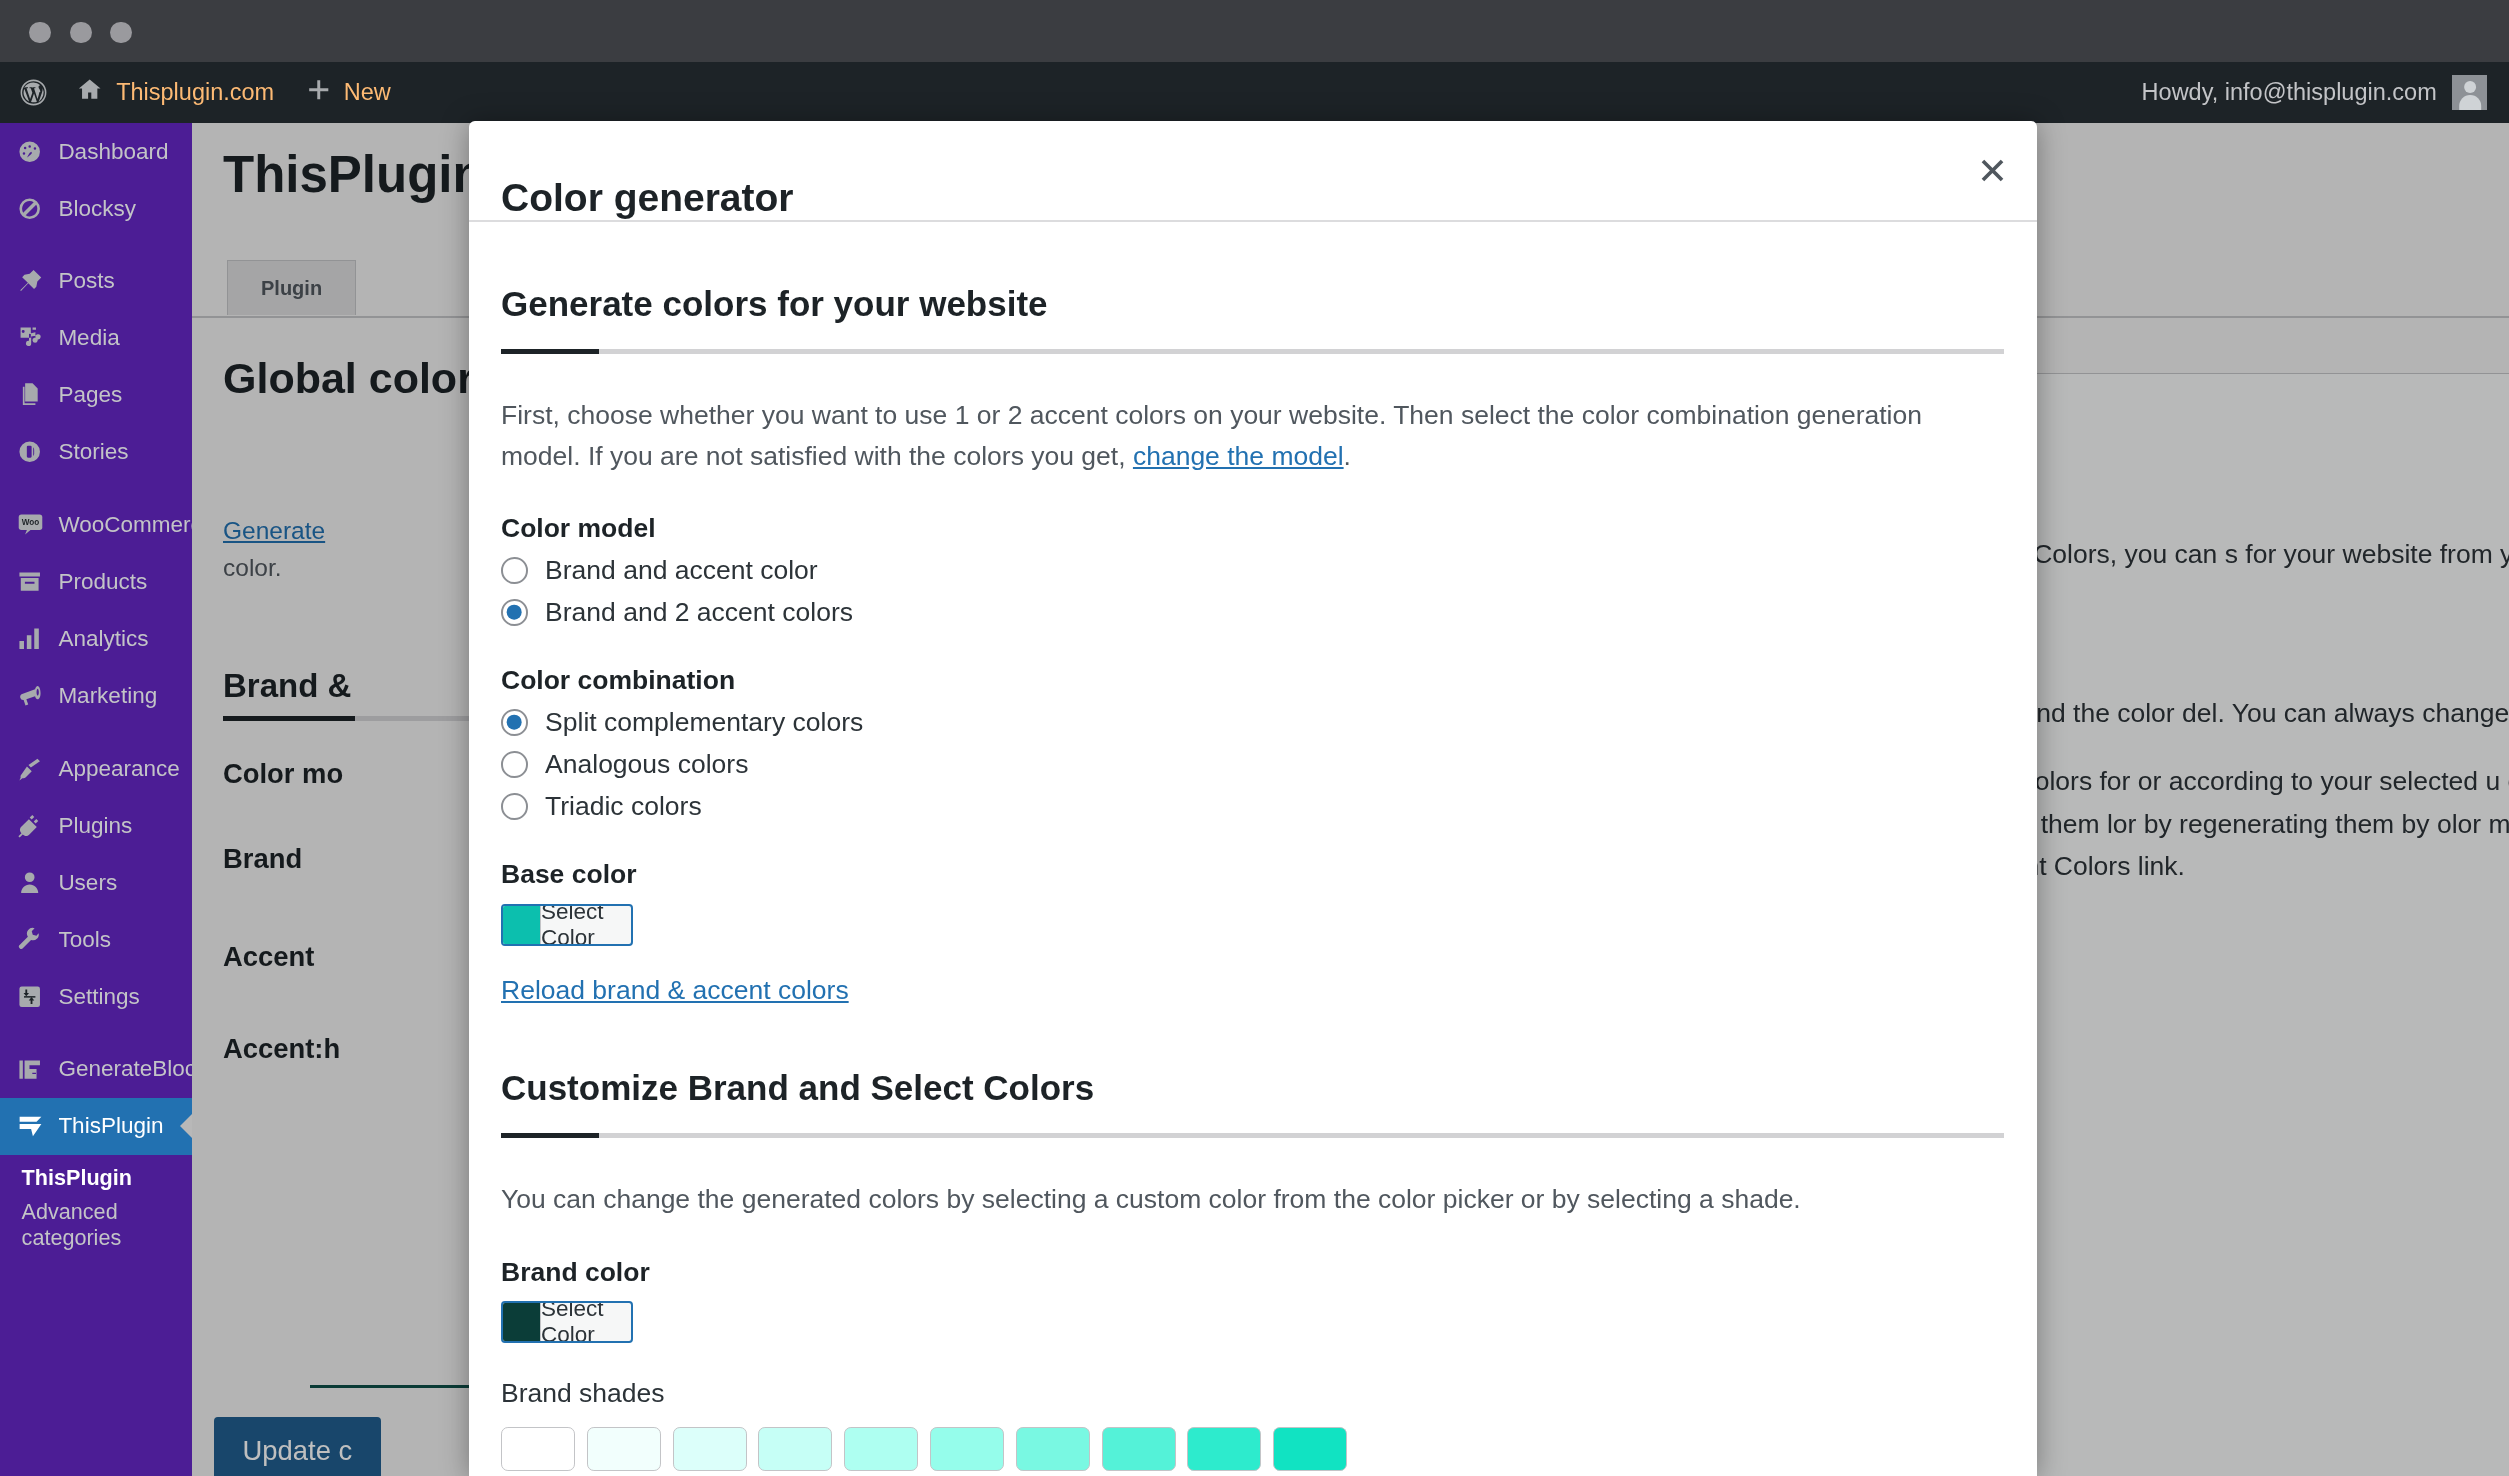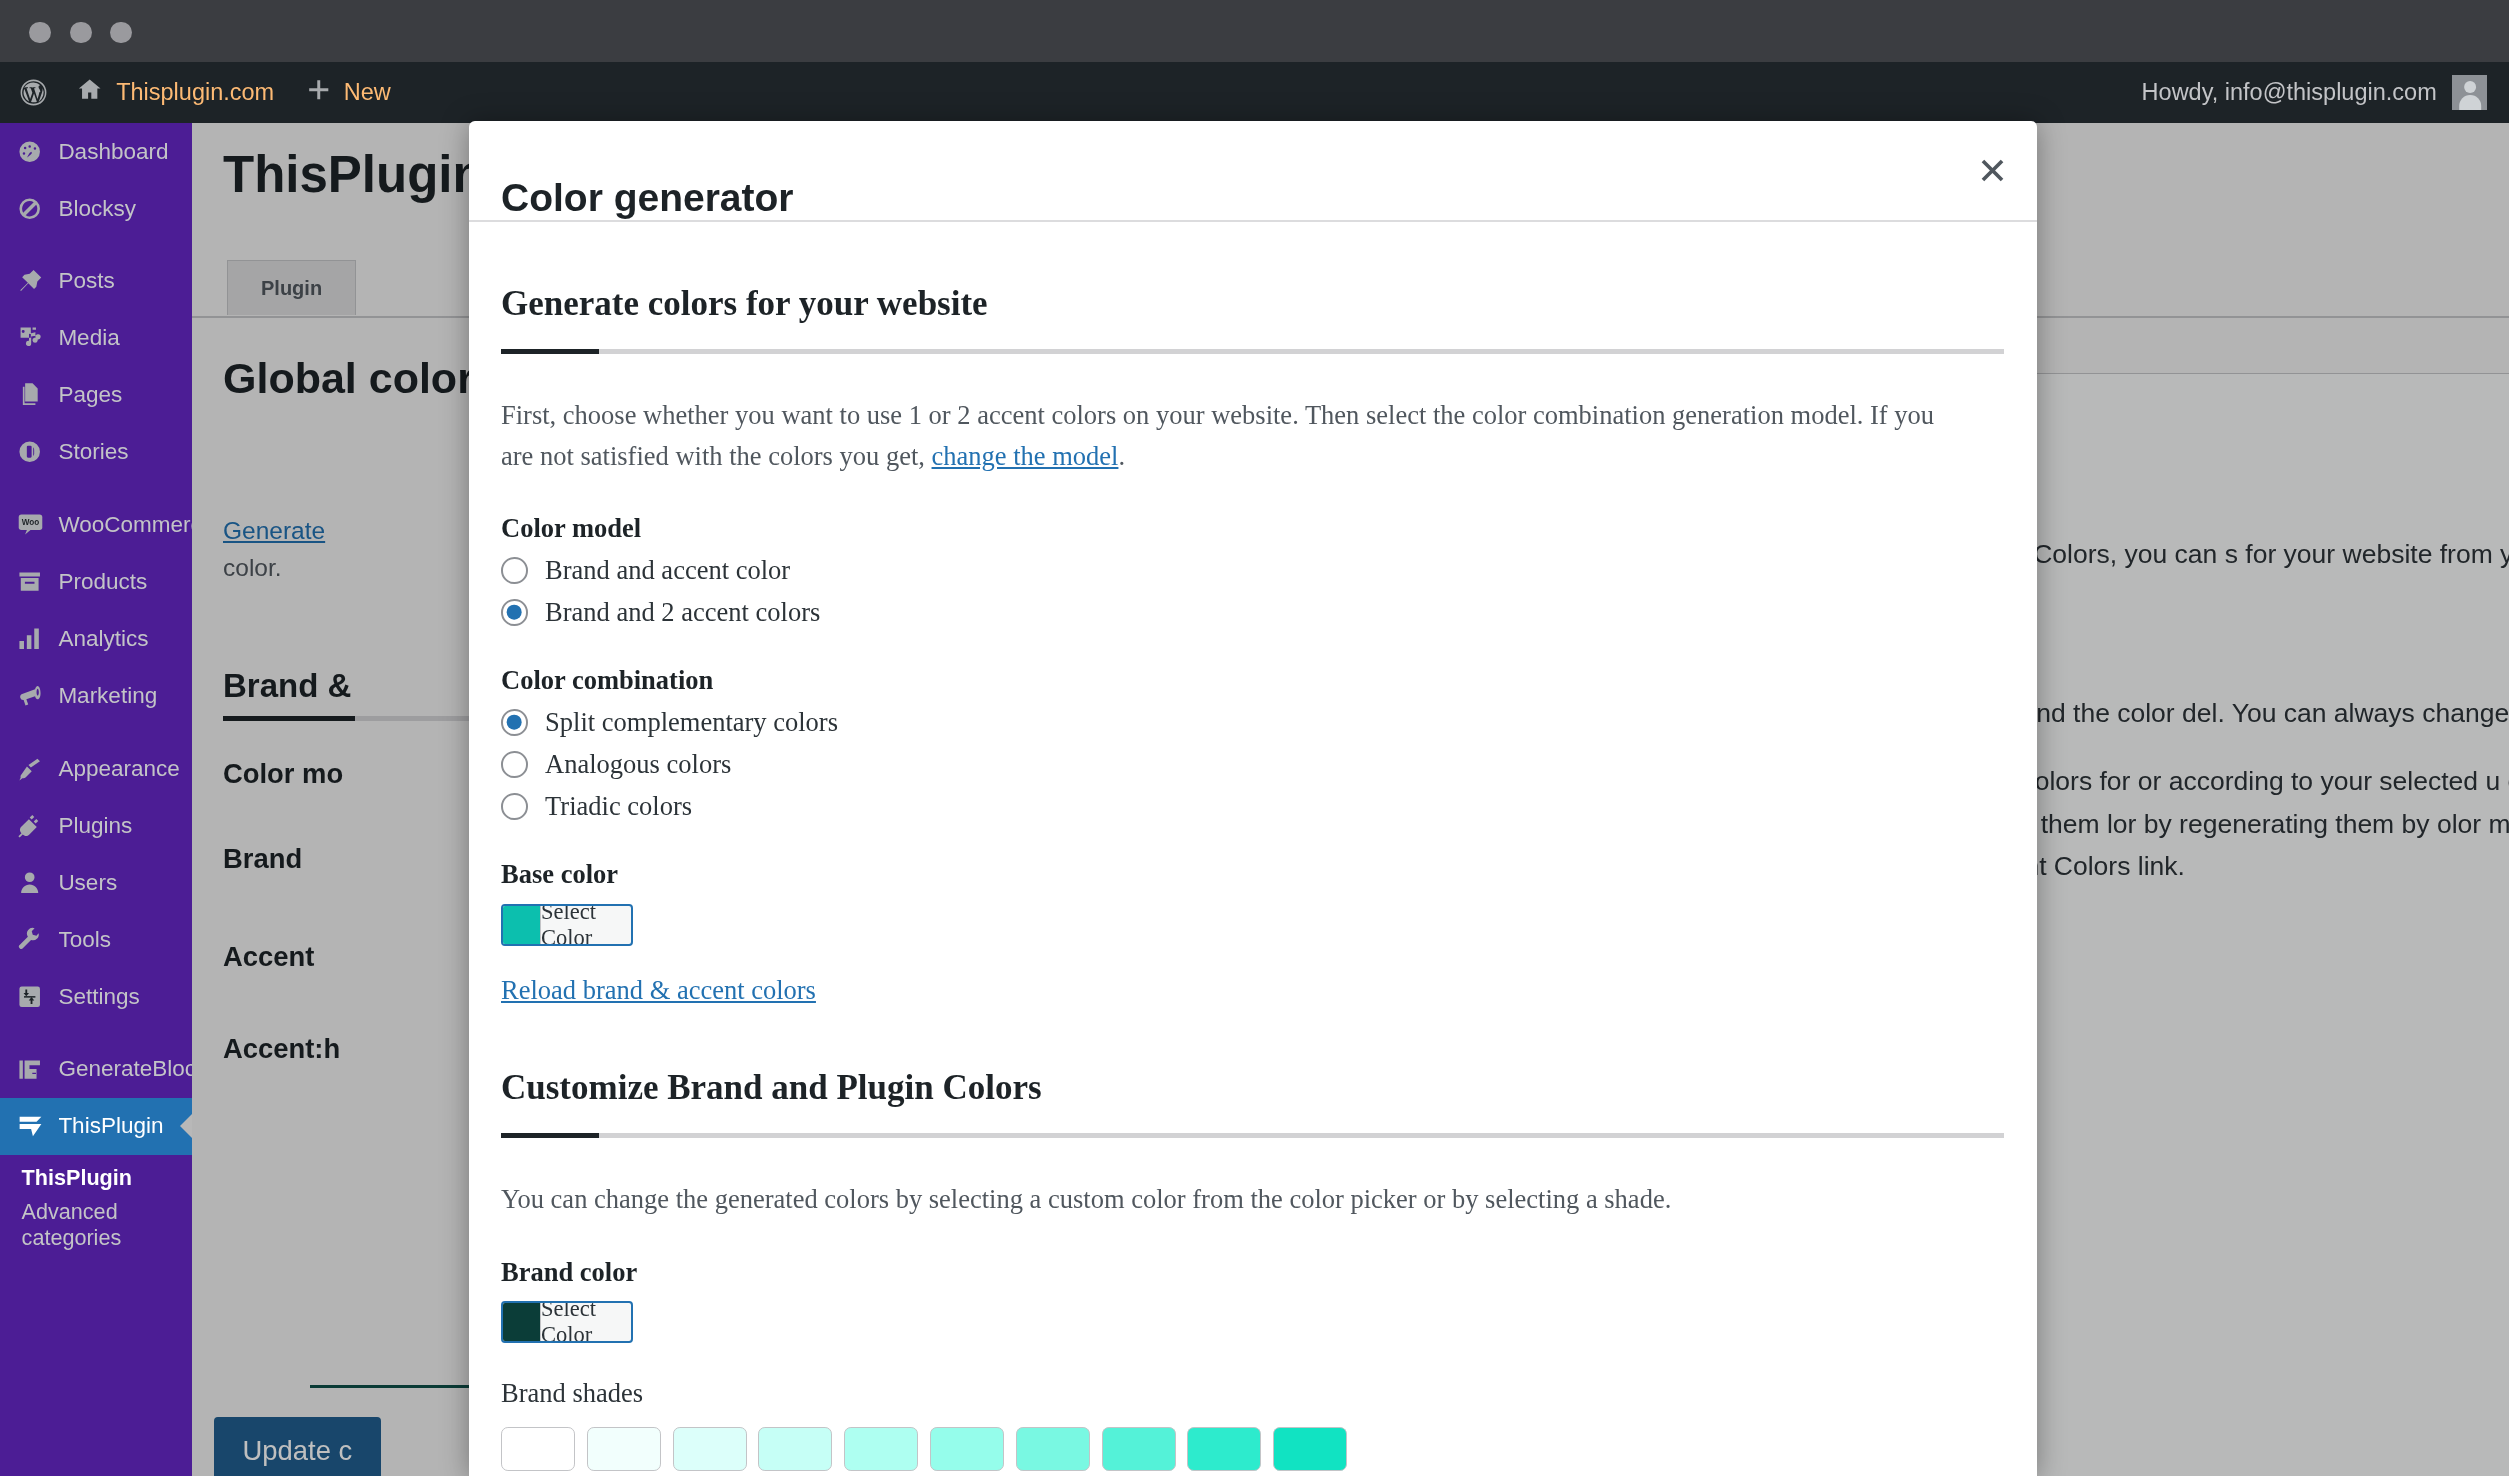--- a/index.html
+++ b/index.html
@@ -209,21 +209,20 @@
     margin-left: 32px; font-size: 39px; font-weight: bold; color: #1d2327;
   }
   #modal-close {
     position: absolute; right: 29px; top: 50%; transform: translateY(-50%);
     font-size: 37px; line-height: 1; color: #50575e;
     background: none; border: none; cursor: pointer;
     font-family: "Liberation Sans", sans-serif;
   }
   #modal-body {
     padding: 0 32px;
-    font-family: Liberation Serif, serif;
   }
   .modal-h2 {
     margin-top: 62px; font-size: 35px; font-weight: bold; color: #1d2327;
   }
   .modal-rule {
     margin-top: 24.5px; width: 1503px; height: 5.9px; background: #d2d2d4;
   }
   .modal-rule::before {
     content: ""; display: block; width: 98px; height: 5.9px; background: #1d2327;
   }
@@ -544,21 +543,21 @@
       </div>
 
     <div class="group-label">Base color</div>
     <div class="color-button">
       <span class="color-swatch-preview" id="base-color-swatch" style="background: rgb(12, 191, 174);"></span>
       <span class="color-button-label">Select Color</span>
     </div>
     <br>
     <a class="inline-link" href="#">Reload brand &amp; accent colors</a>
 
-    <h2 class="modal-h2">Customize Brand and Plugin Colors</h2>
+    <h2 class="modal-h2">Customize Brand and Select Colors</h2>
     <div class="modal-rule"></div>
     <p class="modal-p">You can change the generated colors by selecting a custom color from the color picker or by selecting a shade.</p>
 
     <div class="group-label">Brand color</div>
     <div class="color-button">
       <span class="color-swatch-preview" id="brand-color-swatch" style="background: rgb(11, 61, 56);"></span>
       <span class="color-button-label">Select Color</span>
     </div>
 
     <div class="shade-label">Brand shades</div>

